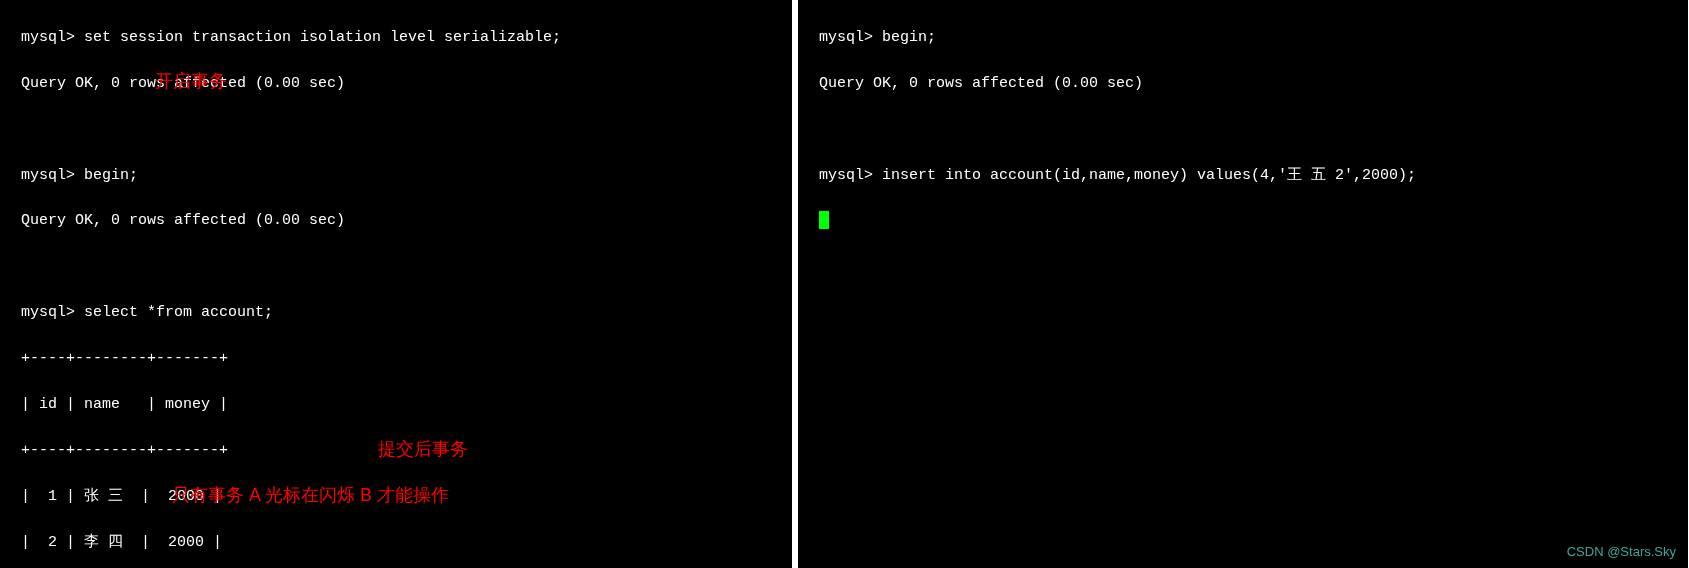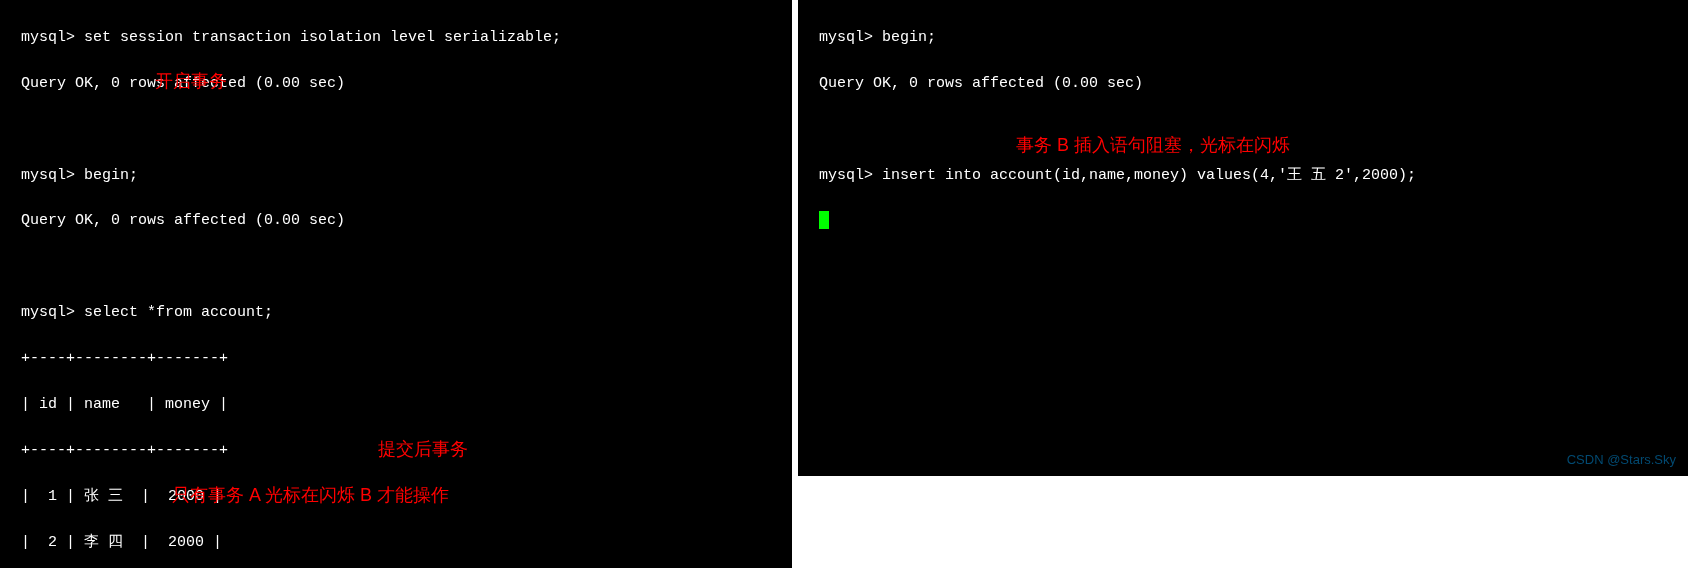--- a/index.html
+++ b/index.html
@@ -21,42 +21,42 @@
     position: relative;
     overflow: hidden;
   }
   .pane-left {
     width: 792px;
     height: 568px;
     margin-right: 6px;
   }
   .pane-right {
     width: 890px;
-    height: 476px;
+    height: 568px;
   }
   .annotation {
     position: absolute;
     color: #ff0000;
     font-family: Liberation Sans, sans-serif;
     font-size: 18px;
     font-weight: 500;
     white-space: nowrap;
   }
   .cursor-green {
     display: inline-block;
     width: 10px;
     height: 18px;
     background: #00ff00;
     vertical-align: text-bottom;
   }
   .watermark {
     position: absolute;
     right: 12px;
     bottom: 6px;
-    color: #0369a1;
+    color: #5eead4;
     font-family: "Microsoft YaHei", Arial, sans-serif;
     font-size: 13px;
     opacity: 0.7;
   }
 </style>
 </head>
 <body>
 
 <div class="pane pane-left">
 <span>mysql&gt; set session transaction isolation level serializable;</span>
@@ -114,15 +114,14 @@
 <span>mysql&gt; begin;</span>
 
 <span>Query OK, 0 rows affected (0.00 sec)</span>
 
 <span></span>
 
 <span>mysql&gt; insert into account(id,name,money) values(4,'王 五 2',2000);</span>
 
 <span><span class="cursor-green"></span></span>
 
-  <div class="annotation" style="left:218px; top:132px;">事务 B 插入语句阻塞，光标在闪烁</div>
   <div class="watermark">CSDN @Stars.Sky</div>
 </div>
 
 </body></html>

